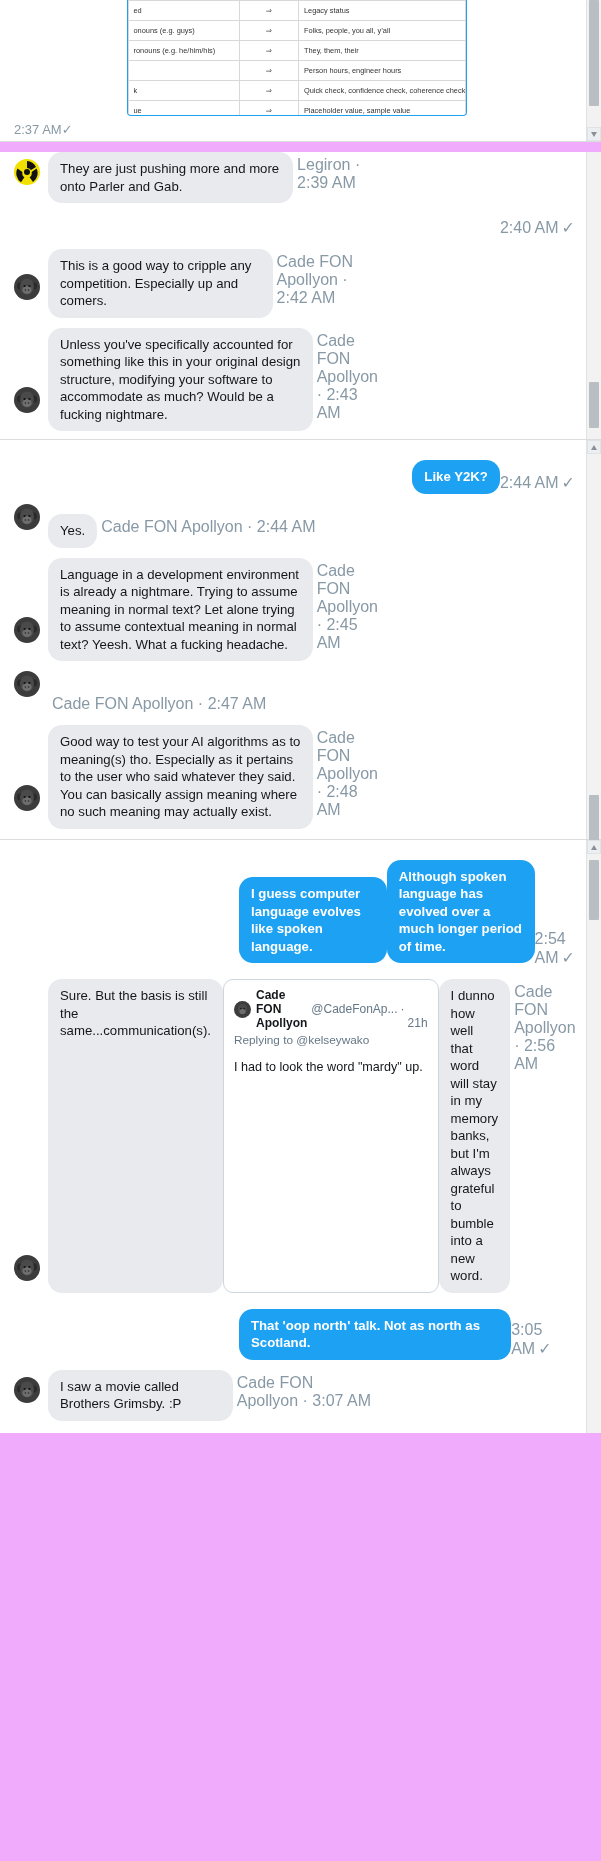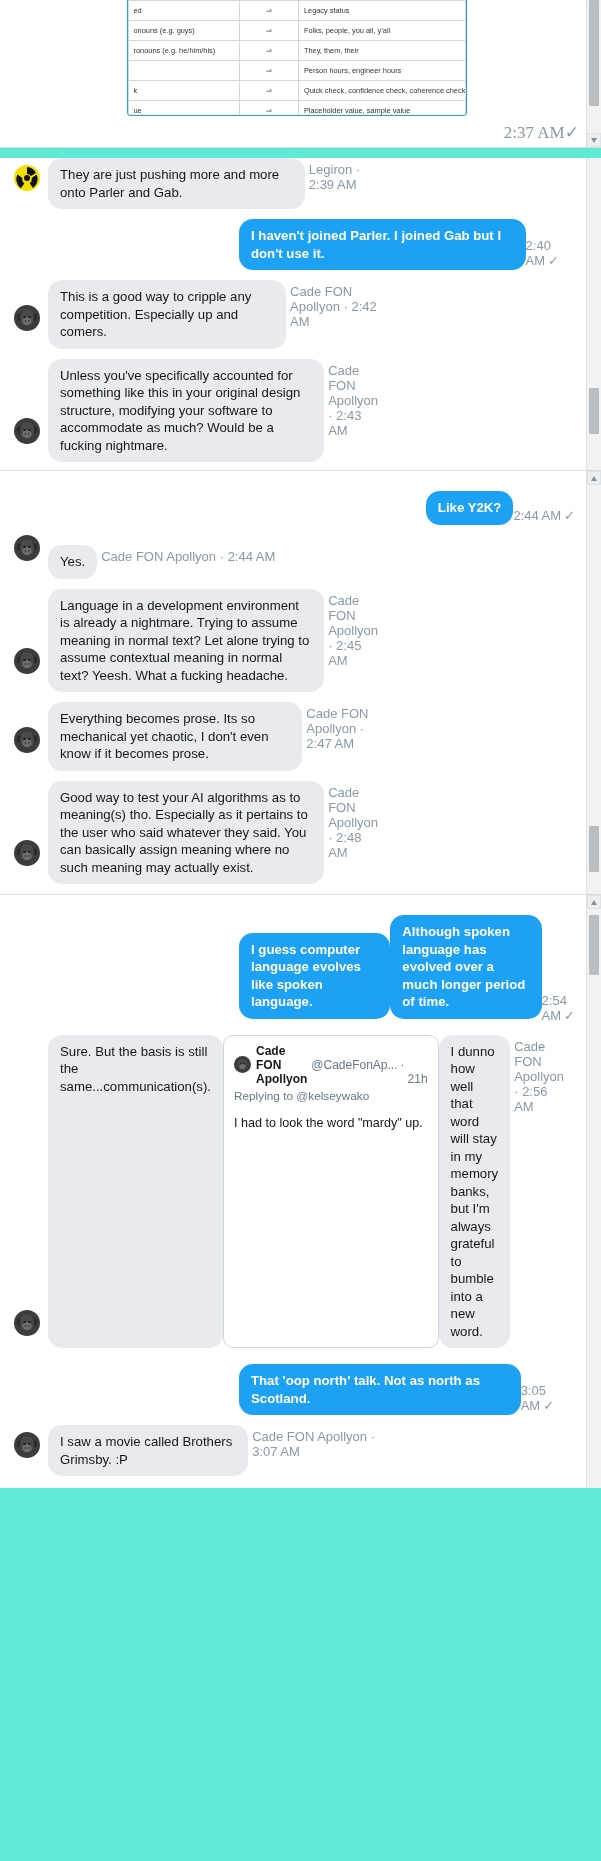--- a/index.html
+++ b/index.html
@@ -10,21 +10,21 @@
   body {
     width: 601px;
     font-family: "Liberation Sans", sans-serif;
     color: #14171a;
     -webkit-font-smoothing: antialiased;
   }
   .app {
     position: relative;
     width: 601px;
     min-height: 1861px;
-    background: #5eead4;
+    background: #f0abfc;
     overflow: hidden;
   }
 
   
   .segment {
     position: relative;
     border-bottom: 1px solid #d9dde0;
     padding: 0 0 6px 0;
     background: #ffffff;
   }
@@ -103,21 +103,21 @@
     line-height: 17.5px;
     white-space: pre-wrap;
     word-wrap: break-word;
   }
   .bubble.out {
     background: #1da1f2;
     color: #ffffff;
     font-weight: bold;
   }
   .meta {
-    font-size: 13px;
+    font-size: 16px;
     color: #8899a6;
     margin: 4px 0 2px 4px;
   }
   .meta.out {
     align-self: flex-end;
     margin: 5px 4px 2px 0;
   }
   .meta .tick { color: #8899a6; margin-left: 3px; }
   .stack .bubble { margin-bottom: 6px; }
   .stack .bubble:last-child { margin-bottom: 0; }
@@ -176,25 +176,23 @@
     padding: 3px 5px;
     height: 13px;
     overflow: hidden;
     white-space: nowrap;
   }
   .table-frag td.c1 { width: 33%; }
   .table-frag td.c2 { width: 16%; text-align: center; color: #555; }
   .table-frag td.c3 { width: 51%; }
   .table-frag .shiftrow td.c1 { color: #333; }
   .frag-meta {
-    text-align: right;
     padding: 6px 22px 0 0;
-    font-size: 17px;
+    font-size: 13px;
     color: #8899a6;
-    font-family: Liberation Serif, serif;
   }
 </style>
 </head>
 <body>
 
 <div class="app">
 
   <div class="segment" style="padding-bottom:4px;">
     <div class="scrollcol">
       <div class="scroll-arrow down">
@@ -264,21 +262,20 @@
           </svg>
         </div>
         <div class="bubblecol">
           <div class="bubble">They are just pushing more and more onto Parler and Gab.</div>
           <div class="meta">Legiron · 2:39 AM</div>
         </div>
       </div>
 
       <div class="row out">
         <div class="bubblecol out">
-          <div class="bubble out">I haven't joined Parler. I joined Gab but I don't use it.</div>
           <div class="meta out">
             <span>2:40 AM</span><span class="tick">✓</span>
           </div>
         </div>
       </div>
 
       <div class="row">
         <div class="avatar">
           <svg viewBox="0 0 26 26" width="26" height="26" aria-hidden="true">
             <rect width="26" height="26" fill="#3c3c3c"></rect>
@@ -388,21 +385,20 @@
             <ellipse cx="20" cy="12" rx="3" ry="3.6" fill="#2a2a2a"></ellipse>
             <ellipse cx="13" cy="12.5" rx="7" ry="8" fill="#4a4a4a"></ellipse>
             <ellipse cx="13" cy="16" rx="4.6" ry="4" fill="#6e6e6e"></ellipse>
             <circle cx="10.6" cy="12" r="1.1" fill="#111"></circle>
             <circle cx="15.4" cy="12" r="1.1" fill="#111"></circle>
             <ellipse cx="11.4" cy="16" rx="0.8" ry="1" fill="#3a3a3a"></ellipse>
             <ellipse cx="14.6" cy="16" rx="0.8" ry="1" fill="#3a3a3a"></ellipse>
           </svg>
         </div>
         <div class="bubblecol">
-          <div class="bubble">Everything becomes prose. Its so mechanical yet chaotic, I don't even know if it becomes prose.</div>
           <div class="meta">Cade FON Apollyon · 2:47 AM</div>
         </div>
       </div>
 
       <div class="row">
         <div class="avatar">
           <svg viewBox="0 0 26 26" width="26" height="26" aria-hidden="true">
             <rect width="26" height="26" fill="#3c3c3c"></rect>
             <ellipse cx="6" cy="12" rx="3" ry="3.6" fill="#2a2a2a"></ellipse>
             <ellipse cx="20" cy="12" rx="3" ry="3.6" fill="#2a2a2a"></ellipse>

